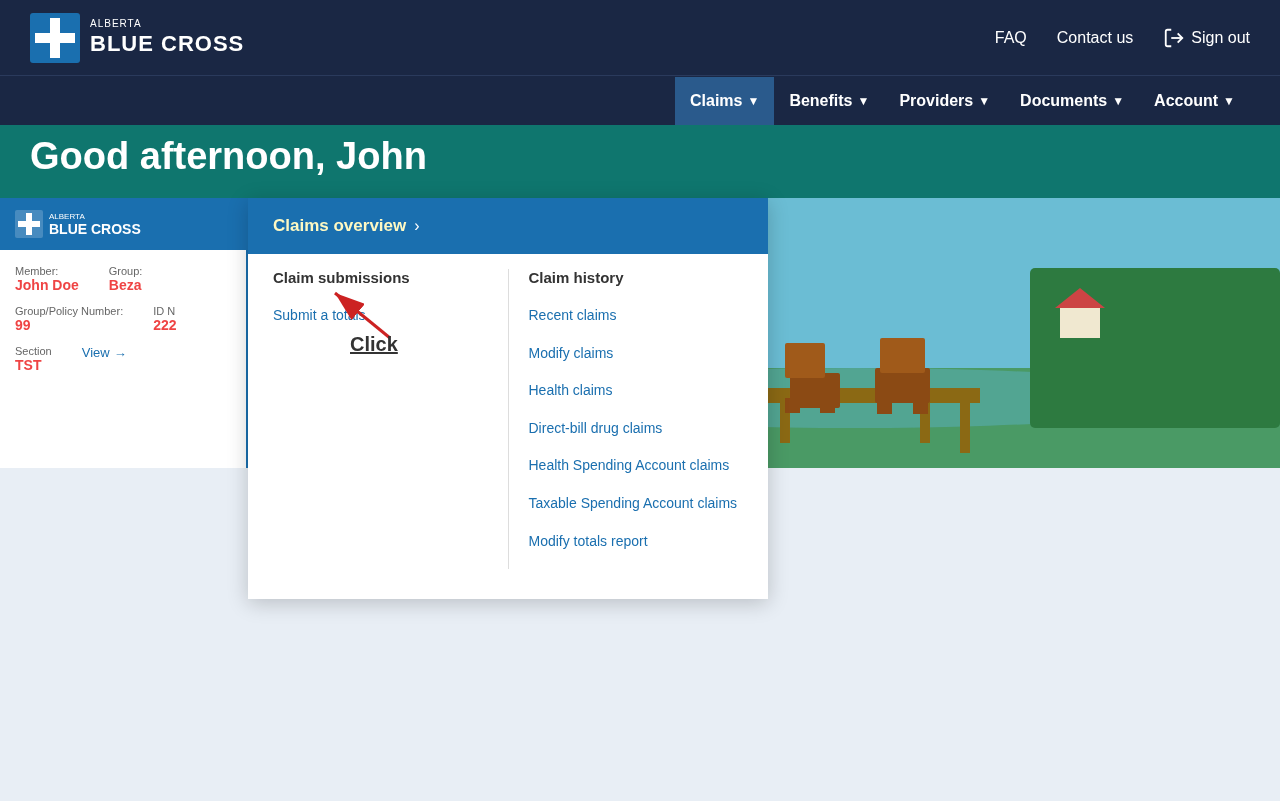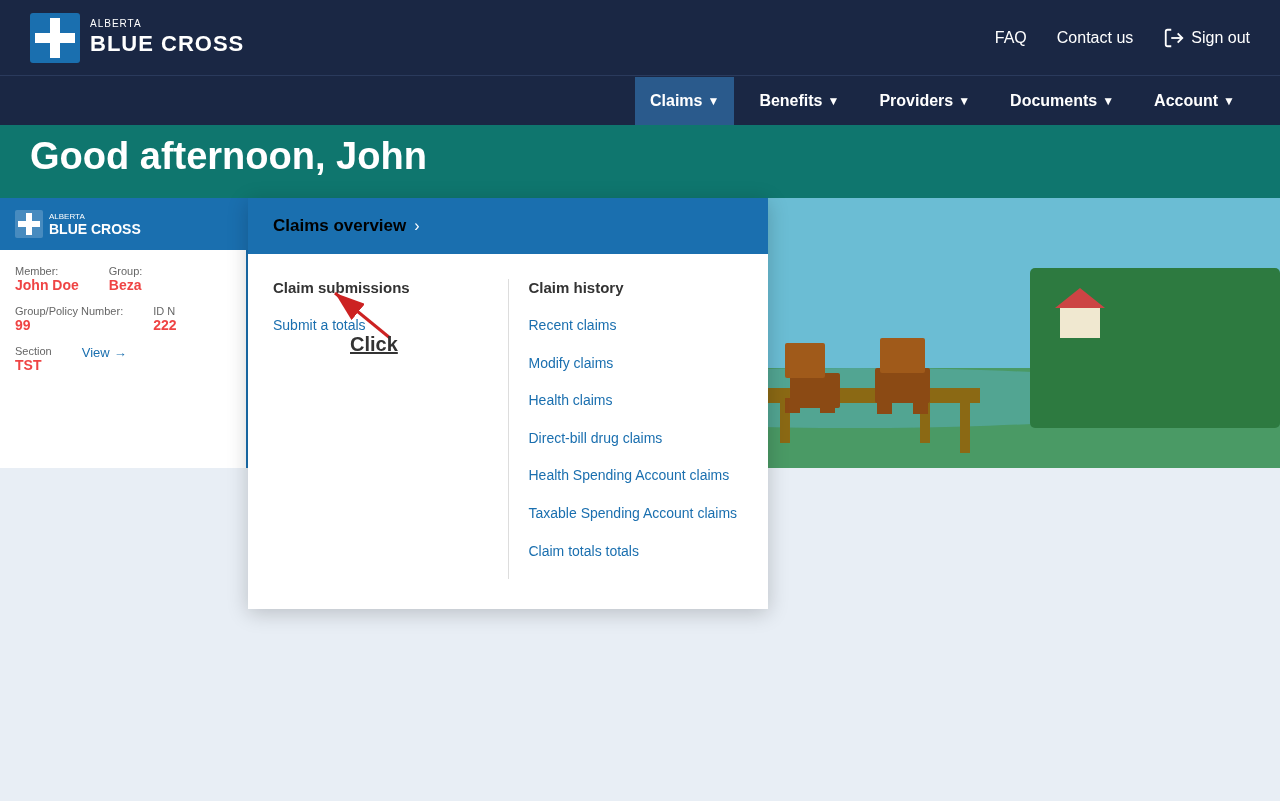--- a/index.html
+++ b/index.html
@@ -56,21 +56,20 @@
 
     
     .nav-bar {
       background: #1a2744;
       border-top: 1px solid #2a3a5c;
       display: flex;
       justify-content: flex-end;
       padding: 0 30px;
       height: 50px;
       align-items: center;
-      gap: 10px;
     }
     .nav-item {
       display: flex;
       align-items: center;
       gap: 5px;
       color: white;
       font-size: 16px;
       font-weight: bold;
       padding: 15px 15px;
       cursor: pointer;
@@ -186,31 +185,31 @@
       z-index: 100;
     }
     .dropdown-header {
       background: #1a6faf;
       padding: 18px 25px;
       display: flex;
       align-items: center;
       gap: 8px;
     }
     .dropdown-header a {
-      color: #000000;
+      color: #fef9c3;
       font-size: 17px;
       font-weight: bold;
       text-decoration: none;
     }
     .dropdown-header .chevron-right {
       color: white;
       font-size: 16px;
     }
     .dropdown-body {
-      padding: 25px 25px 30px 25px;
+      padding: 15px 25px 30px 25px;
       display: flex;
       gap: 0;
     }
     .dropdown-col {
       flex: 1;
     }
     .dropdown-col-title {
       font-size: 15px;
       font-weight: bold;
       color: #333;
@@ -411,21 +410,21 @@
       <div class="dropdown-divider"></div>
 
       <div class="dropdown-col">
         <div class="dropdown-col-title">Claim history</div>
         <a href="#" class="dropdown-link">Recent claims</a>
         <a href="#" class="dropdown-link">Modify claims</a>
         <a href="#" class="dropdown-link">Health claims</a>
         <a href="#" class="dropdown-link">Direct-bill drug claims</a>
         <a href="#" class="dropdown-link">Health Spending Account claims</a>
         <a href="#" class="dropdown-link">Taxable Spending Account claims</a>
-        <a href="#" class="dropdown-link">Claim totals totals</a>
+        <a href="#" class="dropdown-link">Modify totals report</a>
       </div>
     </div>
   </div>
 
   <div class="annotation">
     <svg class="annotation-arrow" width="80" height="60" viewBox="0 0 80 60">
       <defs>
         <marker id="arrowhead" markerWidth="10" markerHeight="7" refX="10" refY="3.5" orient="auto">
           <polygon points="0 0, 10 3.5, 0 7" fill="#cc2222"></polygon>
         </marker>

